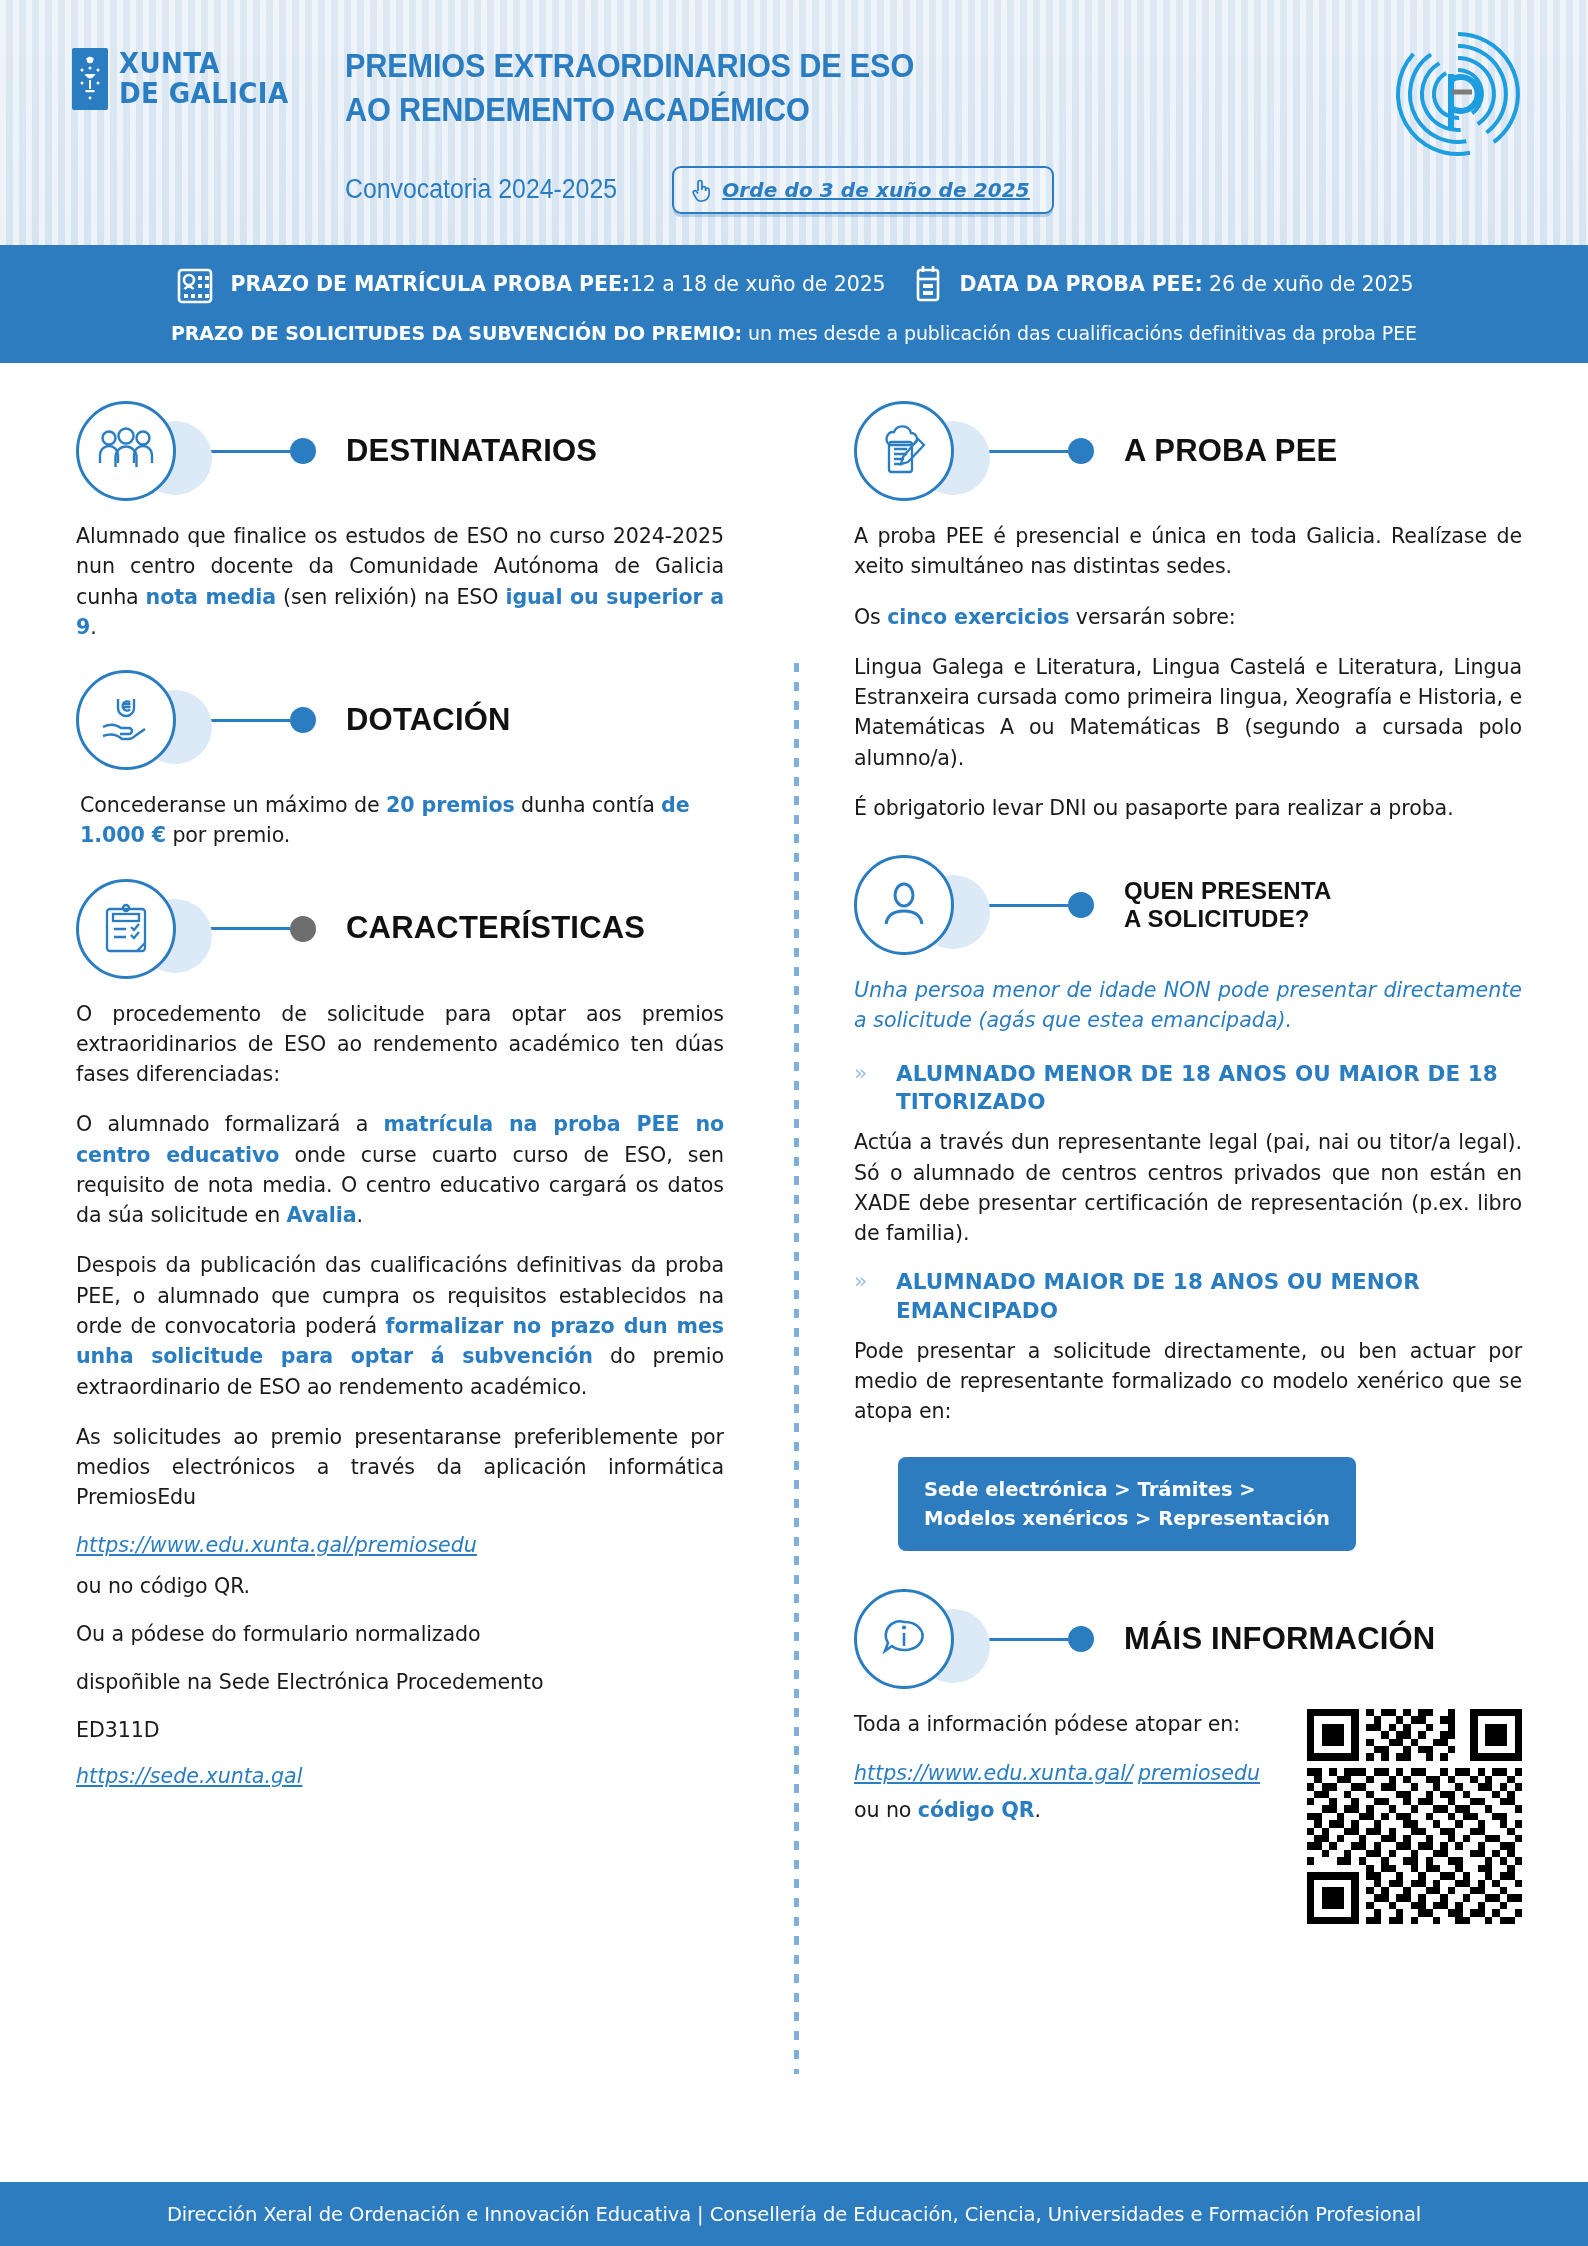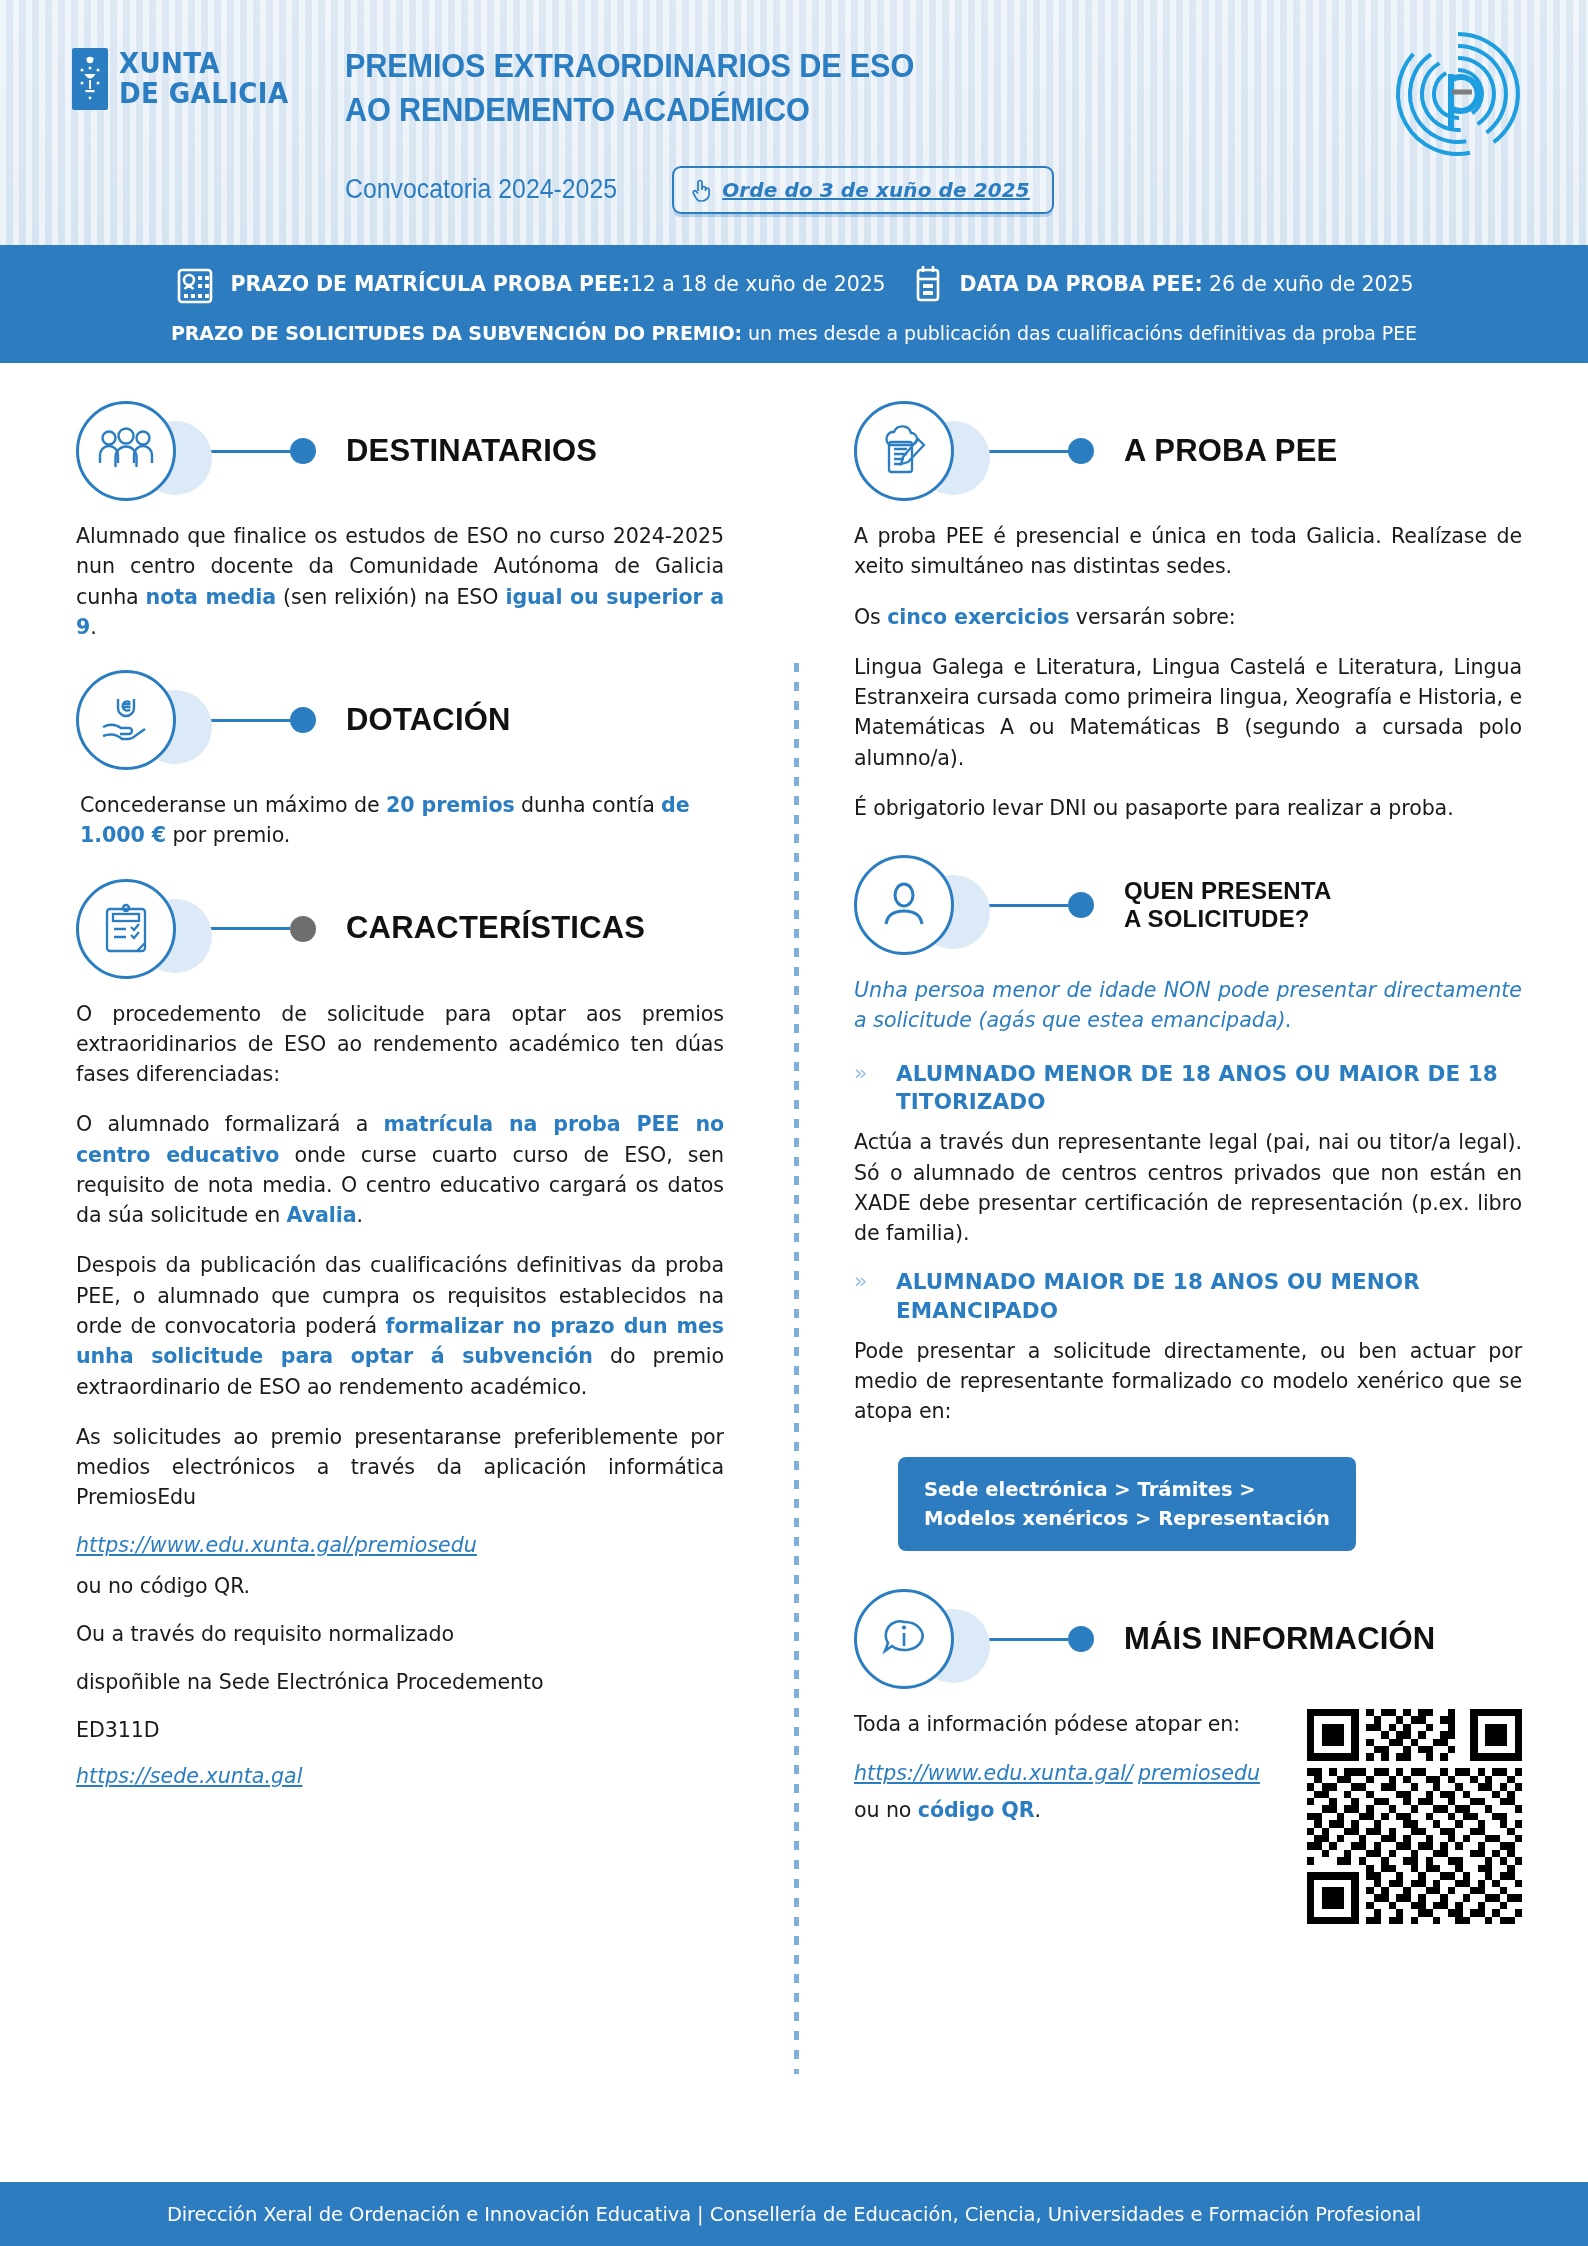--- a/index.html
+++ b/index.html
@@ -330,21 +330,21 @@
       <p class="body">O procedemento de solicitude para optar aos premios extraoridinarios de ESO ao rendemento académico ten dúas fases diferenciadas:</p>
 
       <p class="body"><span>O alumnado formalizará a </span><span class="hl">matrícula na proba PEE no centro educativo</span><span> onde curse cuarto curso de ESO, sen requisito de nota media. O centro educativo cargará os datos da súa solicitude en </span><span class="hl">Avalia</span><span>.</span></p>
 
       <p class="body"><span>Despois da publicación das cualificacións definitivas da proba PEE, o alumnado que cumpra os requisitos establecidos na orde de convocatoria poderá </span><span class="hl">formalizar no prazo dun mes unha solicitude para optar á subvención</span><span> do premio extraordinario de ESO ao rendemento académico.</span></p>
 
       <p class="body">As solicitudes ao premio presentaranse preferiblemente por medios electrónicos a través da aplicación informática PremiosEdu</p>
 
       <a class="link" href="#">https://www.edu.xunta.gal/premiosedu</a>
       <p class="body left" style="margin-bottom:18px;">ou no código QR.</p>
-      <p class="body left" style="margin-bottom:18px;">Ou a través do requisito normalizado</p>
+      <p class="body left" style="margin-bottom:18px;">Ou a pódese do formulario normalizado</p>
       <p class="body left" style="margin-bottom:18px;">dispoñible na Sede Electrónica Procedemento</p>
       <p class="body left" style="margin-bottom:18px;">ED311D</p>
       <a class="link" href="#">https://sede.xunta.gal</a>
     </div>
 
     <div class="col col-right">
 
       
       <div class="sec-head">
         <div class="icon-blob"></div>

